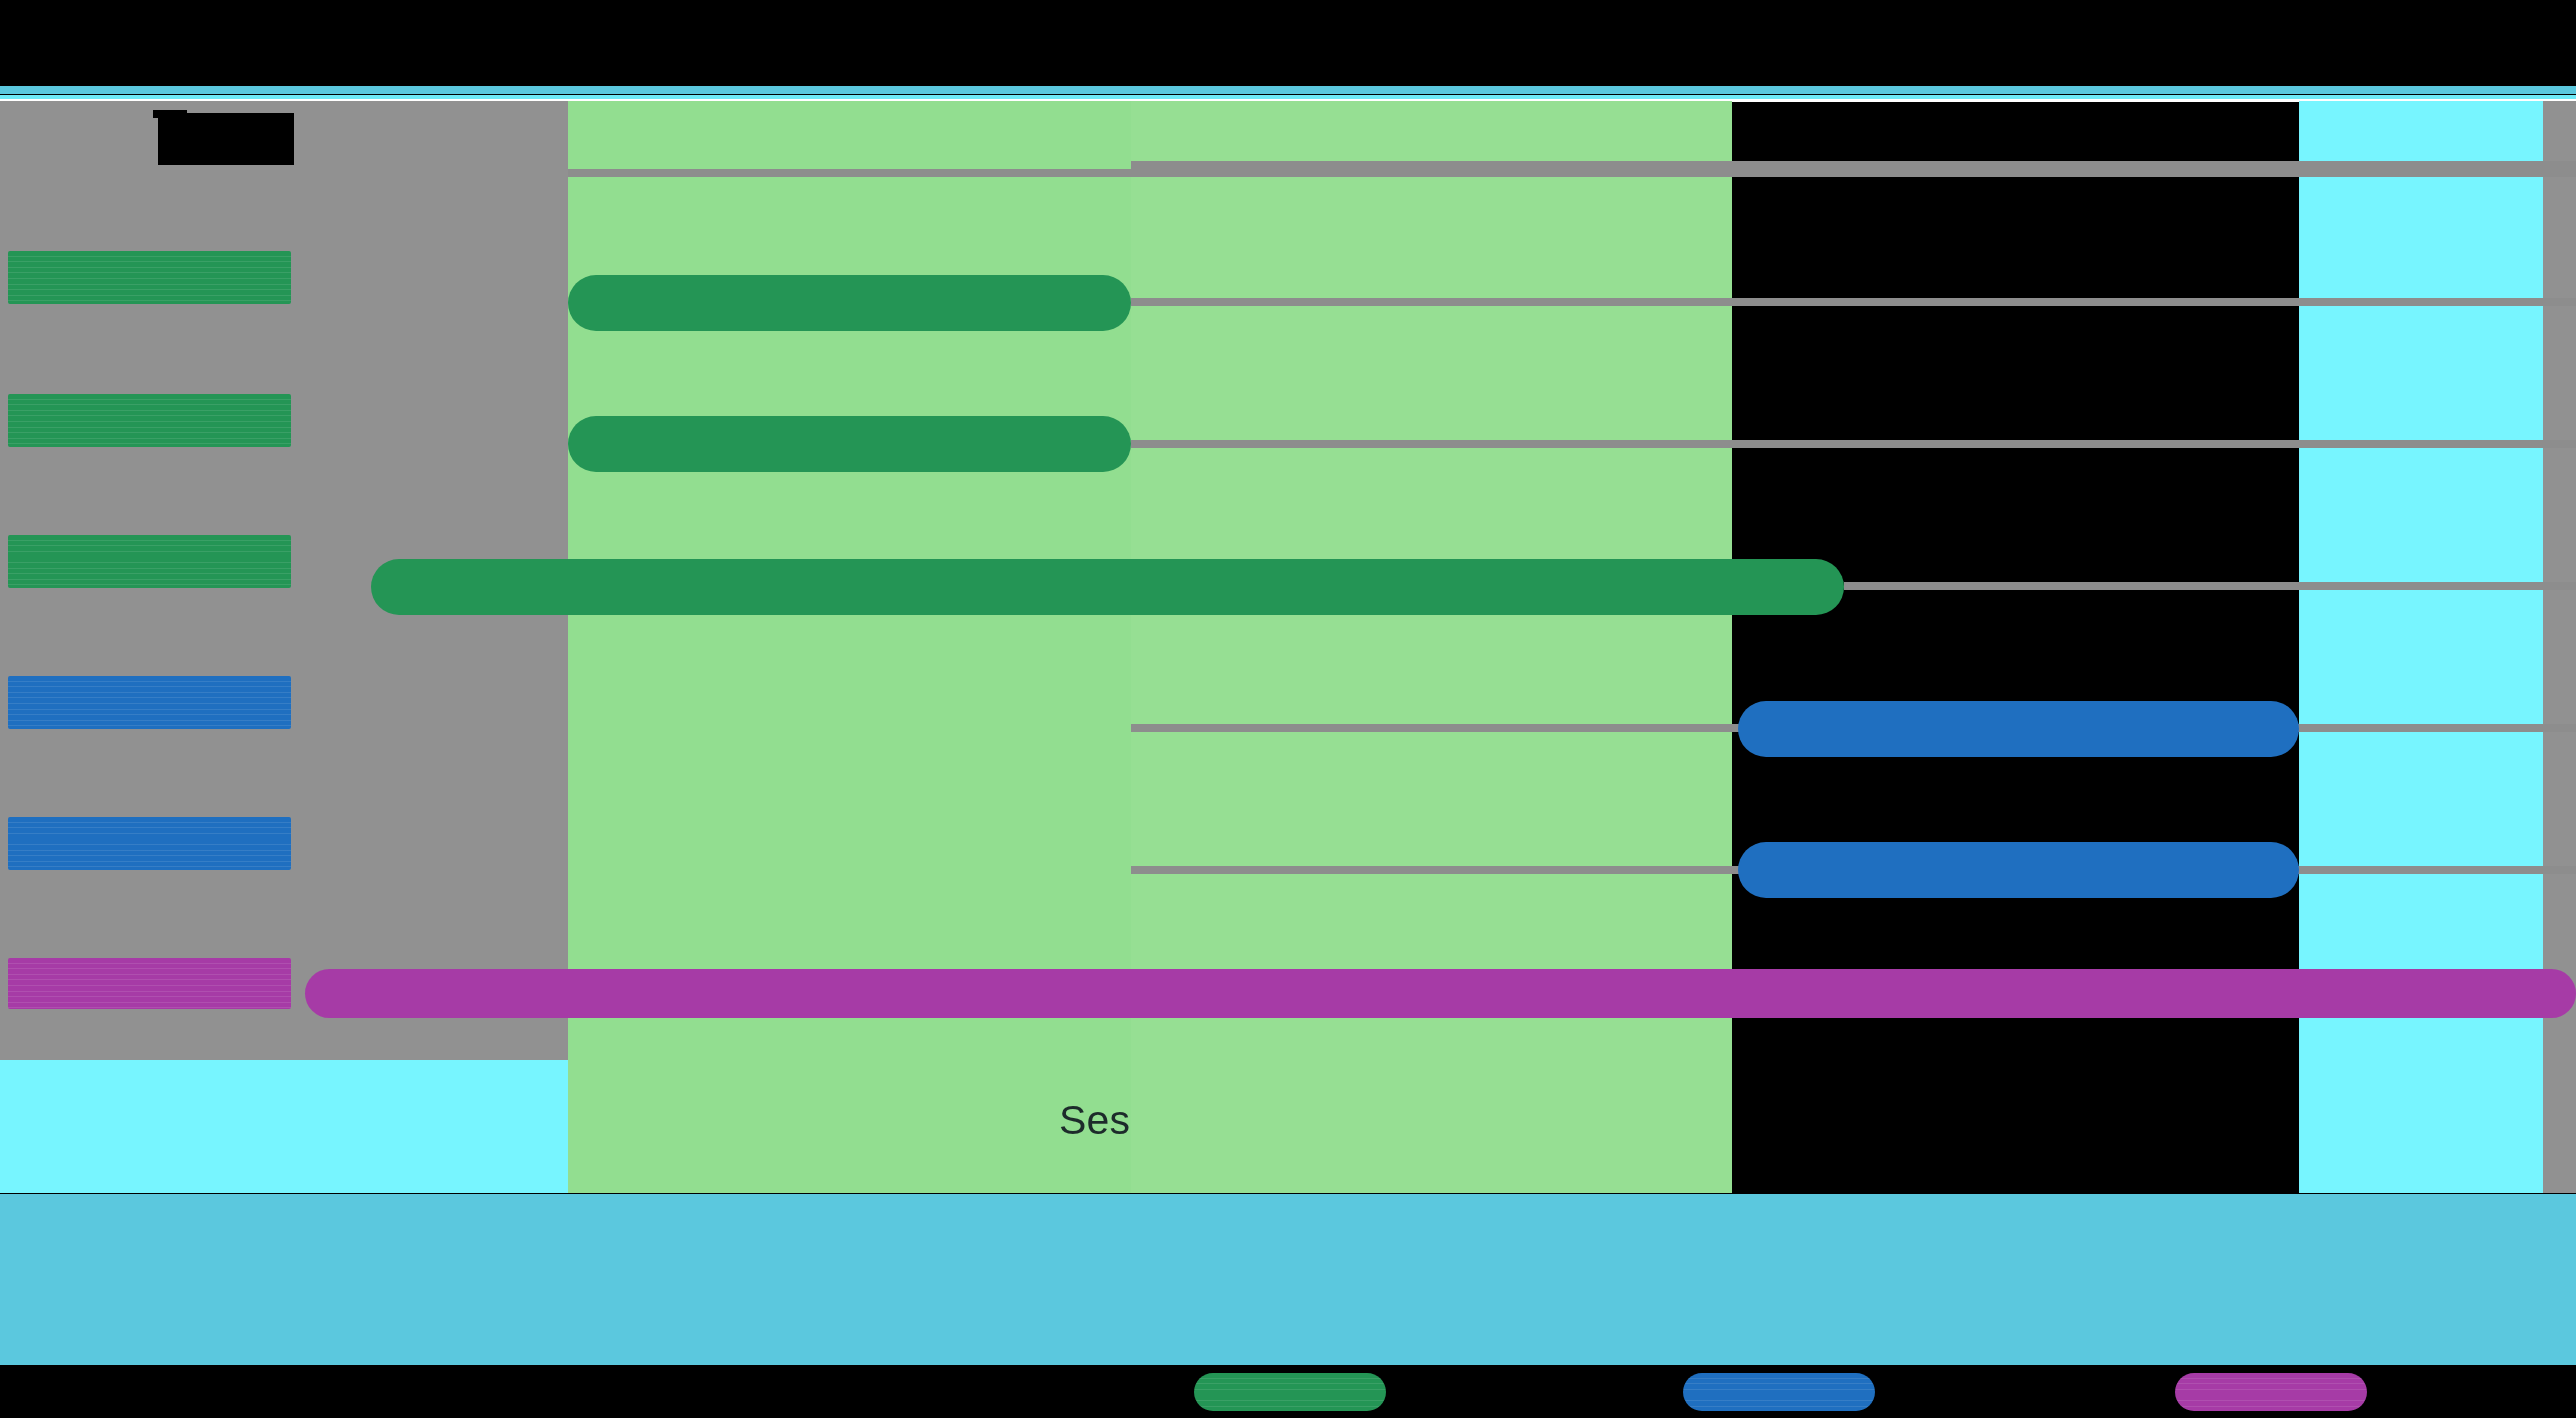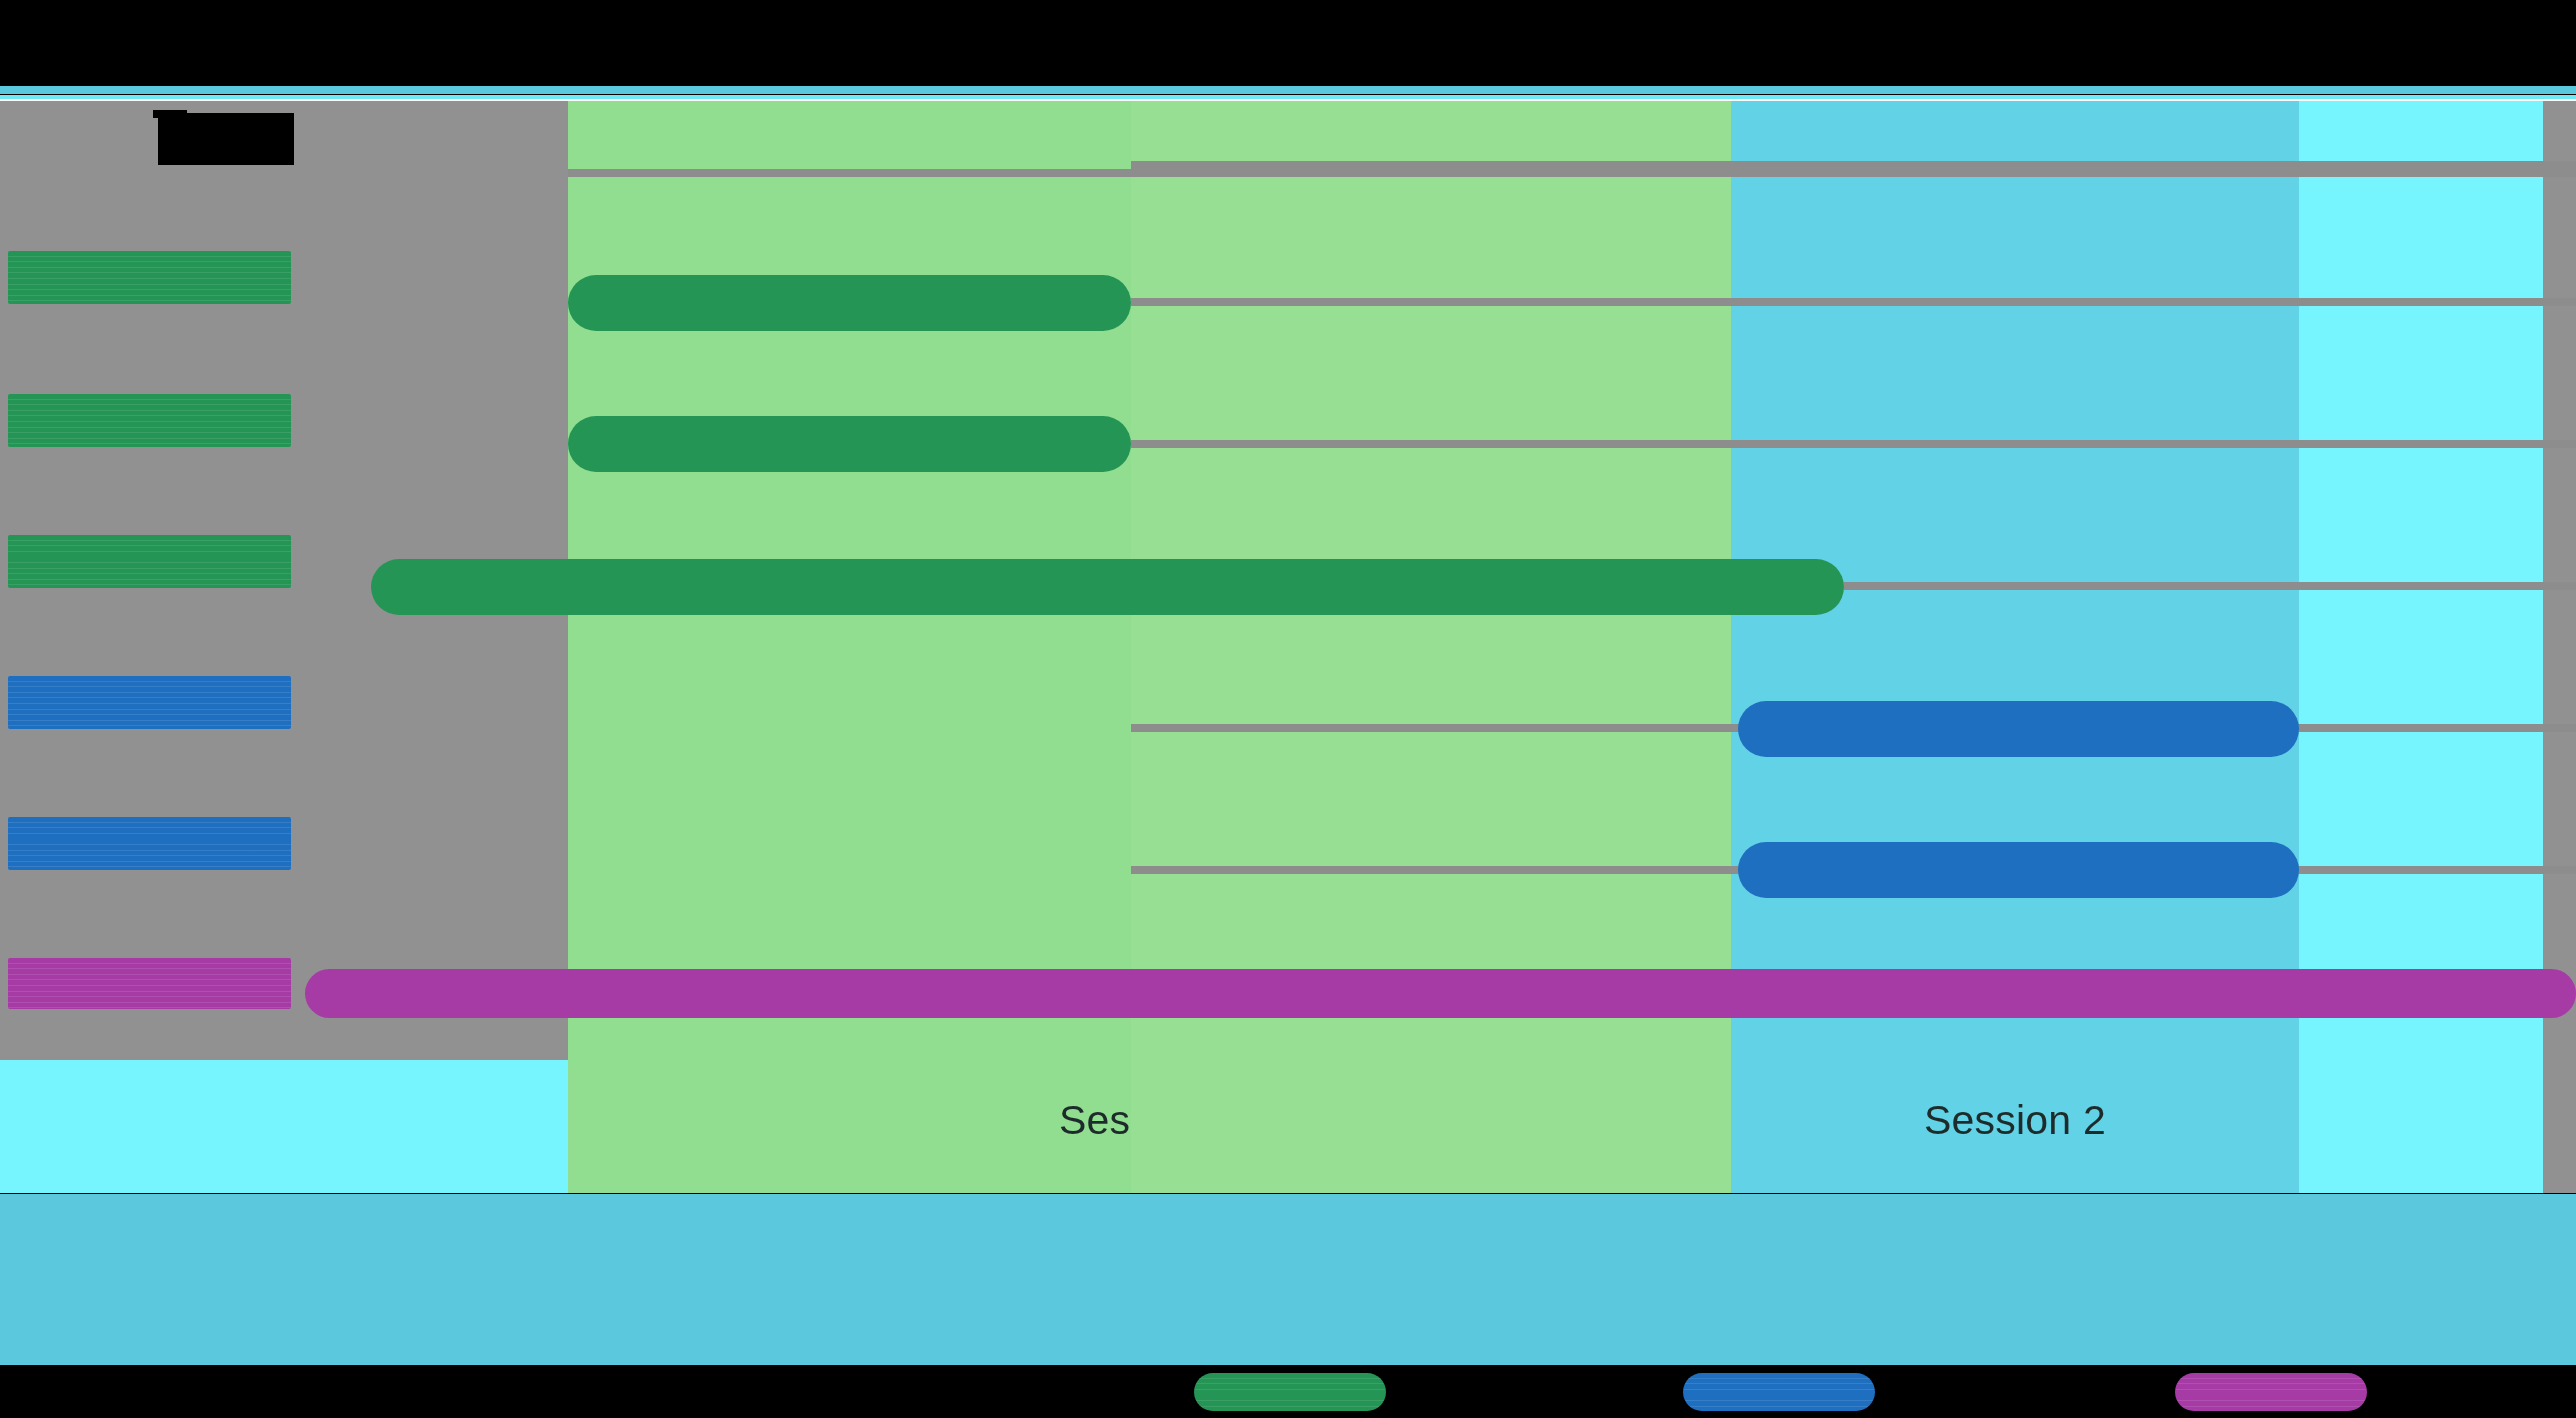--- a/index.html
+++ b/index.html
@@ -79,23 +79,20 @@
   <div class="top-rule-a"></div>
   <div class="top-rule-b"></div>
   <div class="top-rule-c"></div>
 
   <div class="plot">
 
     <div class="band band-s1">
       <div class="band-label">Session 1</div>
     </div>
     <div class="band band-s1b"></div>
-    <div class="band band-s2">
-      <div class="band-label">Session 2</div>
-    </div>
     <div class="band band-s3"></div>
 
     <div class="gutter"></div>
     <div class="gutter-tail"></div>
     <div class="right-gray"></div>
 
     <div class="rail" style="left:568px;top:68px;width:2008px;"></div>
     <div class="rail" style="left:1131px;top:60px;width:1445px;height:8.4px;background:#8d8d8d;"></div>
 
     <div class="rail" style="left:1131px;top:197px;width:1445px;"></div>

